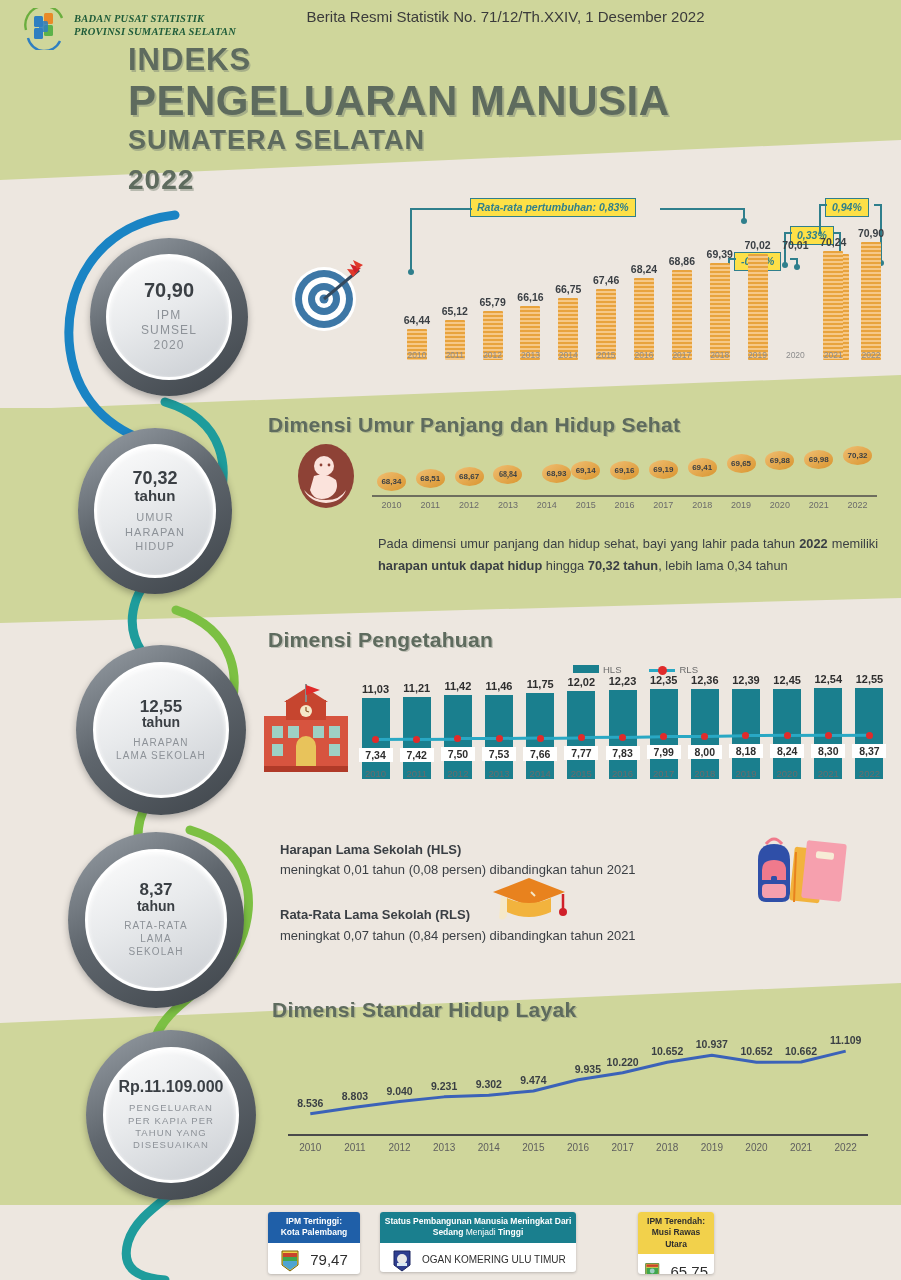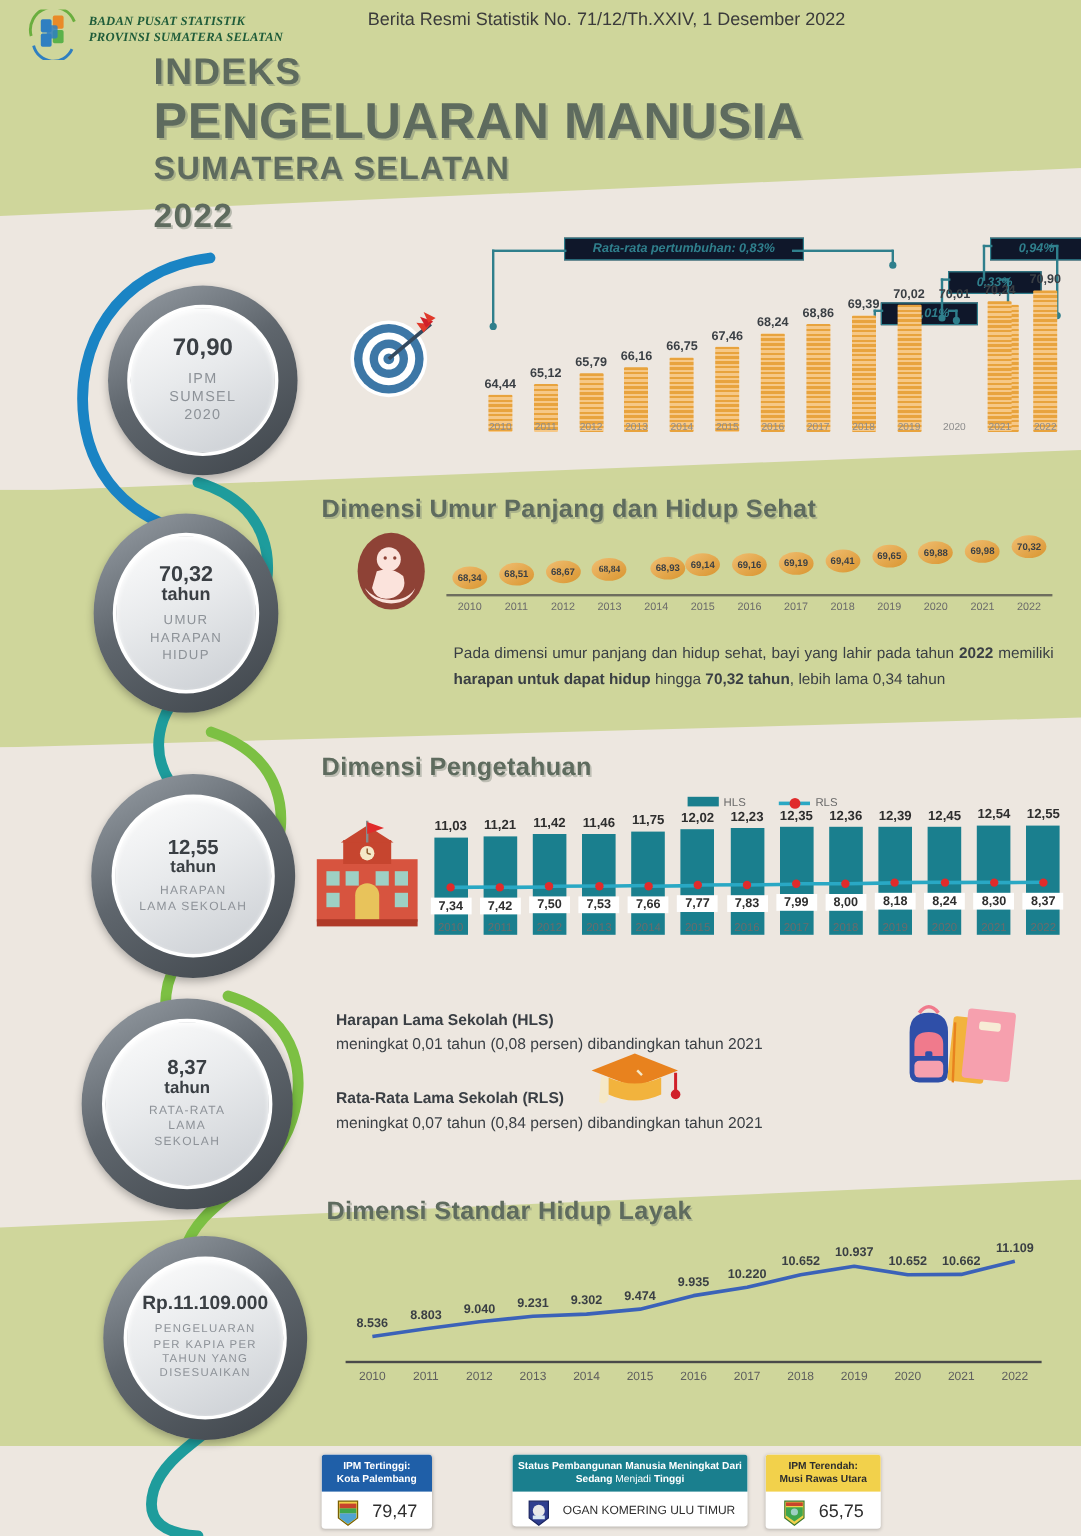--- a/index.html
+++ b/index.html
@@ -91,23 +91,23 @@
     width:20px; margin:0 auto;
     background:
       repeating-linear-gradient(to bottom,#E8A33D 0 2px,#F6C887 2px 4px);
     border-radius:1px;
   }
   .ipm-val { position:absolute; width:40px; left:-10px; font-size:10.5px; font-weight:bold;
              color:#3A3F44; text-align:center; }
   .ipm-year { position:absolute; bottom:0; width:40px; left:-10px; font-size:8.5px;
               color:#8D8D8D; text-align:center; }
   .ann-box {
-    position:absolute; border:1.6px solid #2F7F8C; background:#0f172a;
+    position:absolute; border:1.6px solid #2F7F8C; background:#fde047;
     color:#2F7F8C; font-style:italic; font-weight:bold; font-size:10.5px;
-    padding:2px 23px; white-space:nowrap; line-height:1.2;
+    padding:2px 6px; white-space:nowrap; line-height:1.2;
   }
   .ann-line { position:absolute; background:#2F7F8C; }
   .ann-dot { position:absolute; width:6px; height:6px; background:#2F7F8C; border-radius:50%; }
 
   
   #uhh-chart { position:absolute; left:372px; top:440px; width:515px; height:90px; }
   .uhh-pt { position:absolute; }
   .uhh-oval {
     width:29px; height:19px; border-radius:50%;
     background:linear-gradient(145deg,#F0BE72,#D9952F);
@@ -612,21 +612,21 @@
       <div class="shl-lbl" style="left: 51.9231px; top: 68.3019px;">8.803</div>
       <div class="shl-year" style="left: 50.9231px;">2011</div>
       <div class="shl-lbl" style="left: 96.5385px; top: 62.525px;">9.040</div>
       <div class="shl-year" style="left: 95.5385px;">2012</div>
       <div class="shl-lbl" style="left: 141.154px; top: 57.8694px;">9.231</div>
       <div class="shl-year" style="left: 140.154px;">2013</div>
       <div class="shl-lbl" style="left: 185.769px; top: 56.1388px;">9.302</div>
       <div class="shl-year" style="left: 184.769px;">2014</div>
       <div class="shl-lbl" style="left: 230.385px; top: 51.9462px;">9.474</div>
       <div class="shl-year" style="left: 229.385px;">2015</div>
-      <div class="shl-lbl" style="left: 275px; top: 40.7094px;">9.935</div>
+      <div class="shl-lbl" style="left: 275px; top: 40.7094px; text-align: right;">9.935</div>
       <div class="shl-year" style="left: 274px;">2016</div>
       <div class="shl-lbl" style="left: 319.615px; top: 33.7625px;">10.220</div>
       <div class="shl-year" style="left: 318.615px;">2017</div>
       <div class="shl-lbl" style="left: 364.231px; top: 23.2325px;">10.652</div>
       <div class="shl-year" style="left: 363.231px;">2018</div>
       <div class="shl-lbl" style="left: 408.846px; top: 16.2856px;">10.937</div>
       <div class="shl-year" style="left: 407.846px;">2019</div>
       <div class="shl-lbl" style="left: 453.462px; top: 23.2325px;">10.652</div>
       <div class="shl-year" style="left: 452.462px;">2020</div>
       <div class="shl-lbl" style="left: 498.077px; top: 22.9887px;">10.662</div>
@@ -644,38 +644,38 @@
       <svg class="crest" viewBox="0 0 20 24">
         <path d="M2 3 h16 v14 l-8 6 l-8 -6 z" fill="#F2D14B" stroke="#7A6000" stroke-width="1"></path>
         <rect x="3" y="5" width="14" height="4" fill="#C8442C"></rect>
         <rect x="3" y="9" width="14" height="4" fill="#3FA64E"></rect>
         <path d="M3 13 h14 v4 l-7 5 l-7 -5 z" fill="#4FA3D1"></path>
       </svg>
       <span class="bval">79,47</span>
     </div>
   </div>
 
-  <div class="bcard" style="left:427px;top:1212px;width:196px;height:60px">
+  <div class="bcard" style="left:380px;top:1212px;width:196px;height:60px">
     <div class="bhead" style="background:#1A7F8E;color:#FFFFFF">
       <div>Status Pembangunan Manusia Meningkat Dari</div>
       <div>
         <span style="font-weight:bold">Sedang</span><span style="font-weight:normal"> Menjadi </span><span style="font-weight:bold">Tinggi</span>
       </div>
     </div>
     <div class="bbody" style="justify-content:flex-start;padding-left:12px">
       <svg class="crest" viewBox="0 0 20 24">
         <path d="M2 3 h16 v14 l-8 6 l-8 -6 z" fill="#2F3E8F" stroke="#1A2560" stroke-width="1"></path>
         <circle cx="10" cy="11" r="5" fill="#E8E8E8"></circle>
         <path d="M5 15 h10 v3 h-10 z" fill="#D9E8F2"></path>
       </svg>
       <span style="font-size:10px;color:#2E2E2E">OGAN KOMERING ULU  TIMUR</span>
     </div>
   </div>
 
-  <div class="bcard" style="left:638px;top:1212px;width:96px;height:62px">
+  <div class="bcard" style="left:638px;top:1212px;width:76px;height:62px">
     <div class="bhead" style="background:#F2D14B;color:#2E2E2E">
       <div>IPM Terendah:</div>
       <div>Musi Rawas Utara</div>
     </div>
     <div class="bbody">
       <svg class="crest" viewBox="0 0 20 24">
         <path d="M2 3 h16 v14 l-8 6 l-8 -6 z" fill="#F2D14B" stroke="#3F7A2E" stroke-width="1"></path>
         <rect x="3" y="4" width="14" height="3" fill="#C8442C"></rect>
         <path d="M3 8 h14 v7 l-7 5 l-7 -5 z" fill="#3FA64E"></path>
         <circle cx="10" cy="12" r="3" fill="#9ED0C4"></circle>

